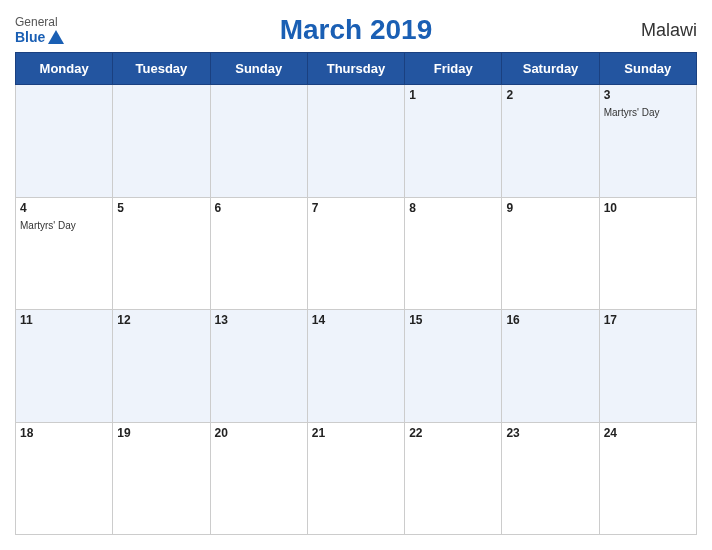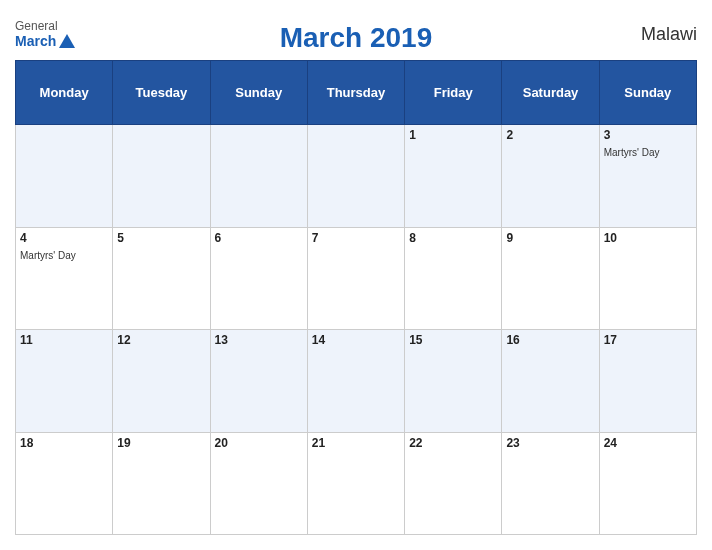--- a/index.html
+++ b/index.html
@@ -47,39 +47,38 @@
       border-left: 8px solid transparent;
       border-right: 8px solid transparent;
       border-bottom: 14px solid #1a5fb4;
       margin-left: 3px;
     }
     .title {
       font-size: 28px;
       font-weight: bold;
       color: #1a5fb4;
       text-align: center;
-      margin-top: 8px;
     }
     .country {
       position: absolute;
       right: 0;
       font-size: 18px;
       color: #333;
     }
     .calendar {
       width: 100%;
       border-collapse: collapse;
       flex: 1;
     }
     .calendar thead tr th {
       background-color: #2355a0;
       color: #fff;
       font-size: 13px;
       font-weight: bold;
-      padding: 24px 4px;
+      padding: 8px 4px;
       text-align: center;
       border: 1px solid #1a4080;
     }
     .calendar tbody tr td {
       border: 1px solid #ccc;
       vertical-align: top;
       padding: 3px 4px;
       width: calc(100% / 7);
       height: 72px;
       background: #fff;
@@ -106,21 +105,21 @@
       background-color: inherit;
     }
   </style>
 </head>
 <body>
 
 <div class="header">
   <div class="logo">
     <span class="logo-general">General</span>
     <div class="logo-blue">
-      <span>March</span>
+      <span>Blue</span>
       <div class="logo-triangle"></div>
     </div>
   </div>
   <h1 class="title">March 2019</h1>
   <div class="country">Malawi</div>
 </div>
 
 <table class="calendar">
   <thead>
     <tr>

